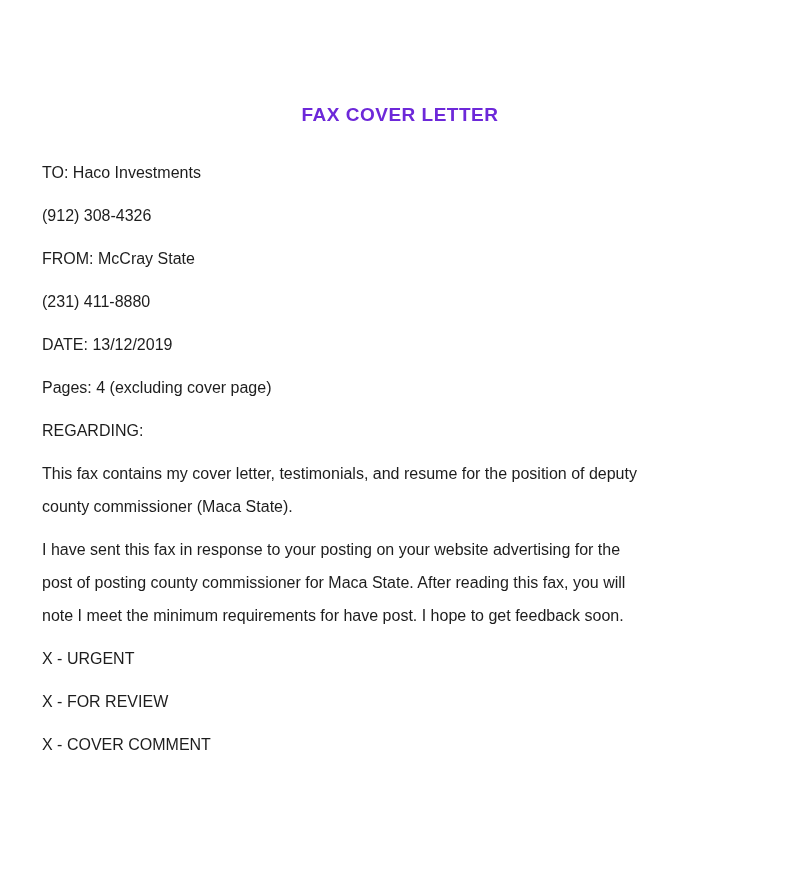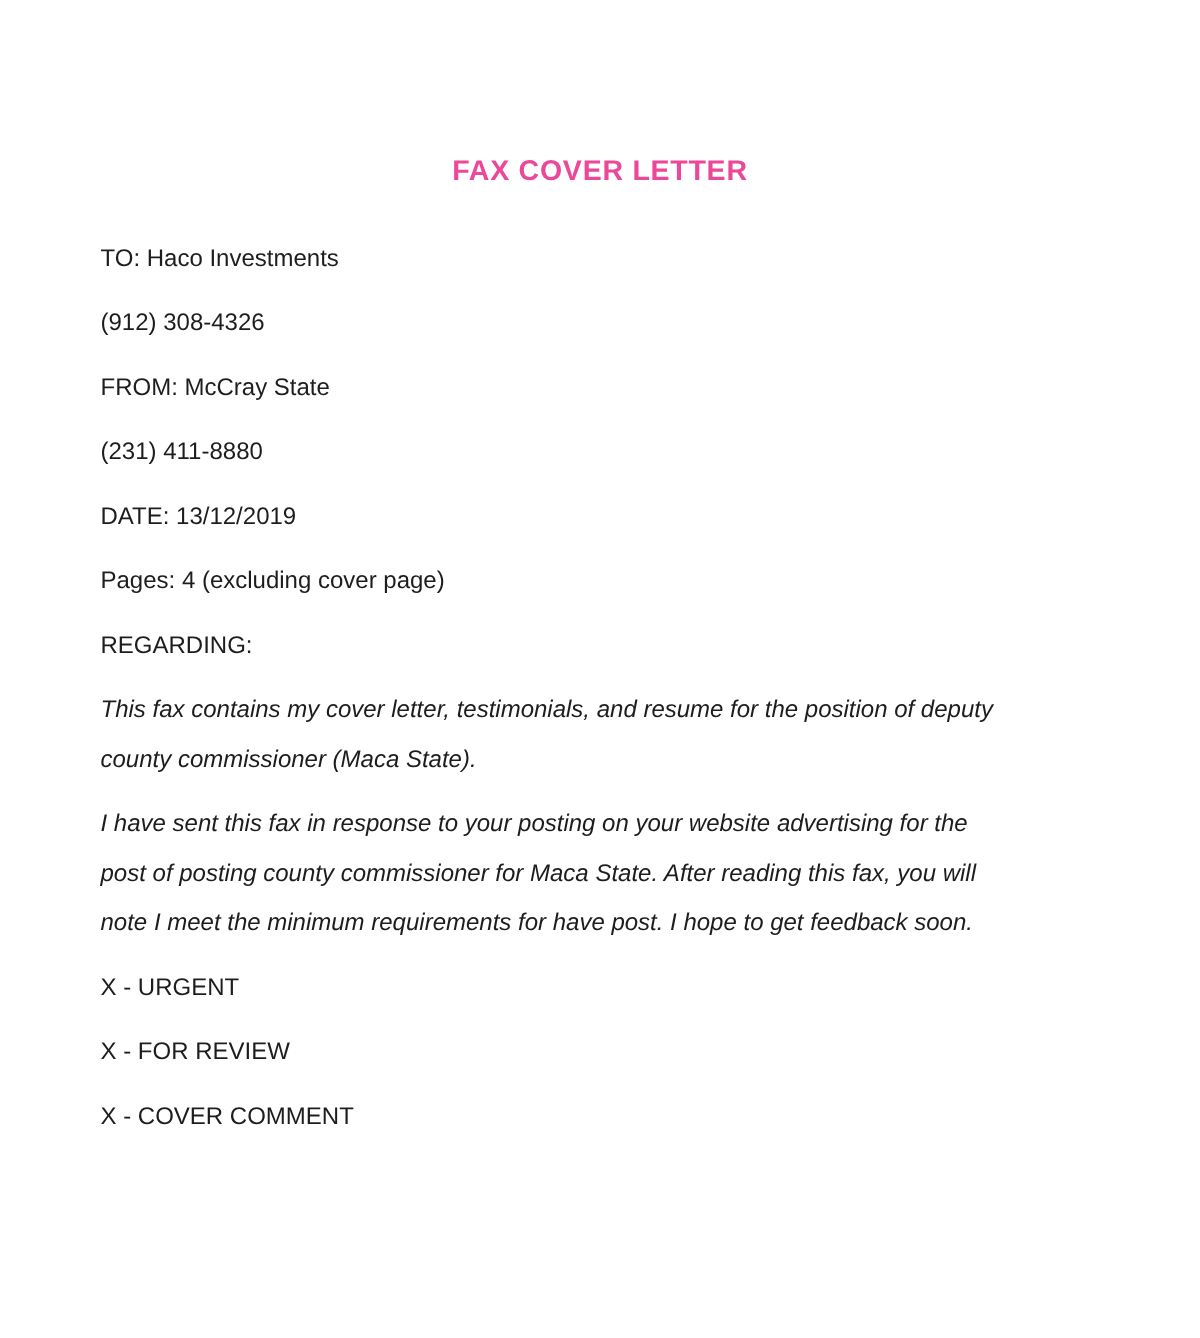--- a/index.html
+++ b/index.html
@@ -13,36 +13,35 @@
     color: #1d1d1d;
     overflow: hidden;
   }
   .doc-title {
     padding-top: 102px;
     text-align: center;
     font-size: 19px;
     font-weight: 700;
     letter-spacing: 0.5px;
     line-height: 26px;
-    color: #ec4899;
+    color: #6d28d9;
   }
   .content {
     width: 660px;
-    margin: 28px 0 0 67px;
+    margin: 28px 0 0 42px;
   }
   .line {
     font-size: 16px;
     line-height: 33px;
     margin: 0 0 10px 0;
     color: #1d1d1d;
     white-space: nowrap;
   }
   .paragraph {
     margin: 0 0 10px 0;
-    font-style: italic;
   }
   .paragraph .pline {
     font-size: 16px;
     line-height: 33px;
     color: #1d1d1d;
     white-space: nowrap;
   }
 </style>
 </head>
 <body>

